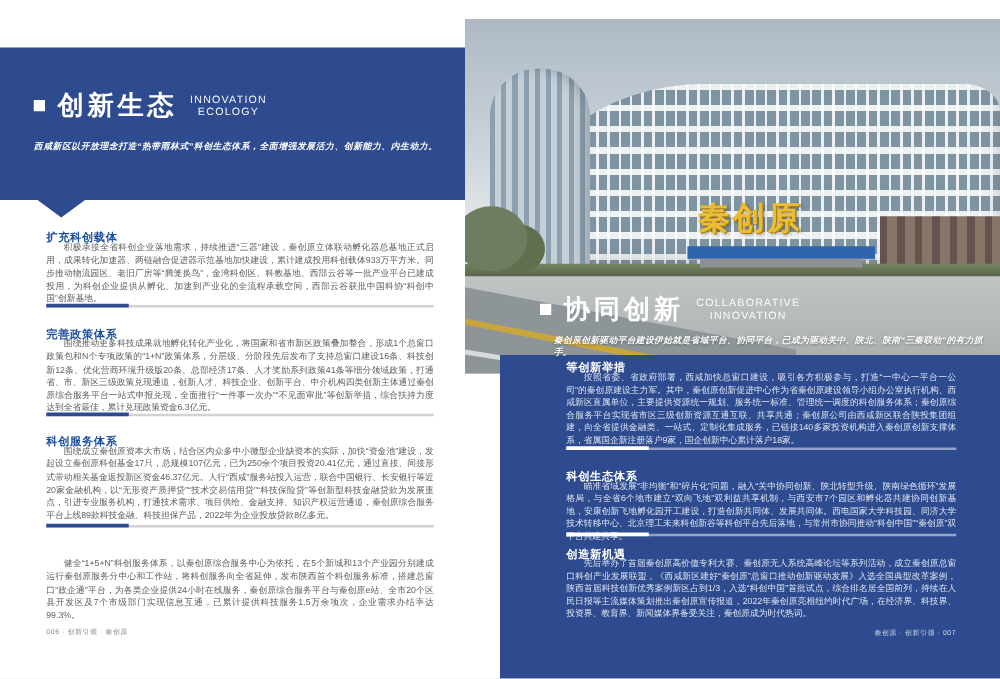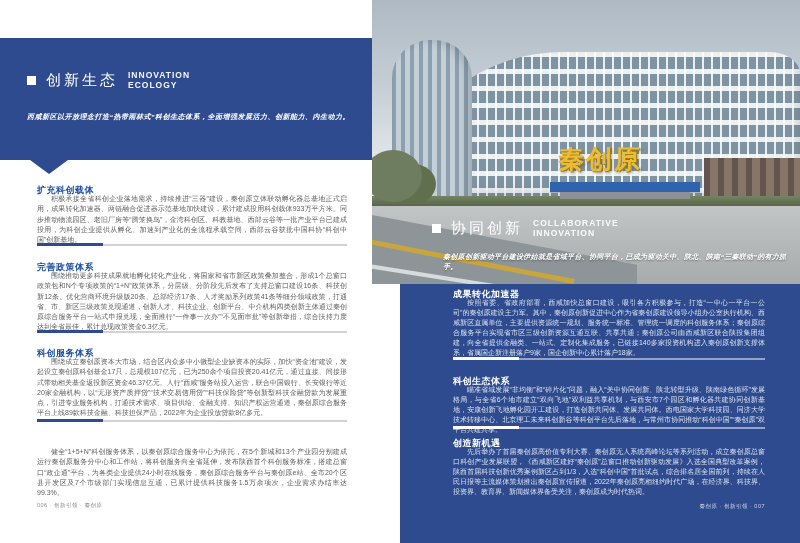--- a/index.html
+++ b/index.html
@@ -16,22 +16,22 @@
     background:#2d4b8e;
   }
   .banner-notch {
     position:absolute; left:30px; top:160px; width:0; height:0;
     border-left:19px solid transparent; border-right:19px solid transparent;
     border-top:14px solid #2d4b8e;
   }
   .title-row { position:absolute; display:flex; align-items:center; gap:10px; }
   .title-row-left { left:27px; top:32px; }
   .title-sq { width:9px; height:9px; background:#ffffff; flex:0 0 auto; }
-  .title-cn { font-size:15px; letter-spacing:3px; color:#ffffff; font-weight:400; white-space:nowrap; }
-  .title-en { font-size:8.5px; line-height:10px; letter-spacing:1px; color:#ffffff; font-weight:bold; opacity:.95; }
+  .title-cn { font-size:21px; letter-spacing:3px; color:#ffffff; font-weight:700; white-space:nowrap; }
+  .title-en { font-size:8.5px; line-height:10px; letter-spacing:1px; color:#ffffff; font-weight:normal; opacity:.95;text-align:center; }
   .banner-sub {
     position:absolute; left:27px; top:74px; width:330px;
     font-family:"Liberation Serif", serif; font-style:italic;
     font-size:7px; letter-spacing:.5px; color:#ffffff; font-weight:bold;
   }
   .lsec-heading {
     position:absolute; left:37px; width:310px;
     color:#1d4f9e; font-weight:bold; font-size:9px; letter-spacing:.5px;
   }
   .lsec-body {
@@ -44,21 +44,21 @@
   }
   .lrule::before {
     content:""; position:absolute; left:0; top:-1px; width:66px; height:3px; background:#2d4b8e;
   }
   .footer-left {
     position:absolute; left:37px; top:502px; font-size:5.5px; color:#8c8c8c; letter-spacing:.5px;
   }
 
   
   .photo {
-    position:absolute; left:372px; top:0; width:428px; height:284px; overflow:hidden;
+    position:absolute; left:372px; top:15px; width:428px; height:284px; overflow:hidden;
   }
   .photo-sky {
     position:absolute; inset:0;
     background:linear-gradient(180deg,#aeb9c4 0%, #c5ced5 30%, #e3e7e9 58%, #eef0f0 100%);
   }
   .bldg-main {
     position:absolute; left:42px; top:52px; width:386px; height:152px;
     background:
       repeating-linear-gradient(90deg, rgba(255,255,255,.85) 0 2px, rgba(255,255,255,0) 2px 9px),
       repeating-linear-gradient(180deg, #eef1f2 0 5px, #7f94a2 5px 17px);
@@ -204,21 +204,21 @@
       <span class="title-en">
         <span>COLLABORATIVE</span><br>
         <span>INNOVATION</span>
       </span>
     </div>
     <div class="photo-sub">秦创原创新驱动平台建设伊始就是省域平台、协同平台，已成为驱动关中、陕北、陕南“三秦联动”的有力抓手。</div>
   </div>
 
   <div class="panel-right"></div>
 
-  <div class="rsec-heading" style="top:288px">成果转化加速器</div>
+  <div class="rsec-heading" style="top:288px">等创新举措</div>
   <div class="rsec-body" style="top:298px">按照省委、省政府部署，西咸加快总窗口建设，吸引各方积极参与，打造“一中心一平台一公司”的秦创原建设主力军。其中，秦创原创新促进中心作为省秦创原建设领导小组办公室执行机构、西咸新区直属单位，主要提供资源统一规划、服务统一标准、管理统一调度的科创服务体系；秦创原综合服务平台实现省市区三级创新资源互通互联、共享共通；秦创原公司由西咸新区联合陕投集团组建，向全省提供金融类、一站式、定制化集成服务，已链接140多家投资机构进入秦创原创新支撑体系，省属国企新注册落户9家，国企创新中心累计落户18家。</div>
   <div class="rrule" style="top:358px"></div>
 
   <div class="rsec-heading" style="top:375px">科创生态体系</div>
   <div class="rsec-body" style="top:385px">瞄准省域发展“非均衡”和“碎片化”问题，融入“关中协同创新、陕北转型升级、陕南绿色循环”发展格局，与全省6个地市建立“双向飞地”双利益共享机制，与西安市7个园区和孵化器共建协同创新基地，安康创新飞地孵化园开工建设，打造创新共同体、发展共同体。西电国家大学科技园、同济大学技术转移中心、北京理工未来科创新谷等科创平台先后落地，与常州市协同推动“科创中国”“秦创原”双平台共建共享。</div>
   <div class="rrule" style="top:427px"></div>
 
   <div class="rsec-heading" style="top:437px">创造新机遇</div>
   <div class="rsec-body" style="top:447px">先后举办了首届秦创原高价值专利大赛、秦创原无人系统高峰论坛等系列活动，成立秦创原总窗口科创产业发展联盟，《西咸新区建好“秦创原”总窗口推动创新驱动发展》入选全国典型改革案例，陕西首届科技创新优秀案例新区占到1/3，入选“科创中国”首批试点，综合排名居全国前列，持续在人民日报等主流媒体策划推出秦创原宣传报道，2022年秦创原亮相纽约时代广场，在经济界、科技界、投资界、教育界、新闻媒体界备受关注，秦创原成为时代热词。</div>
 

